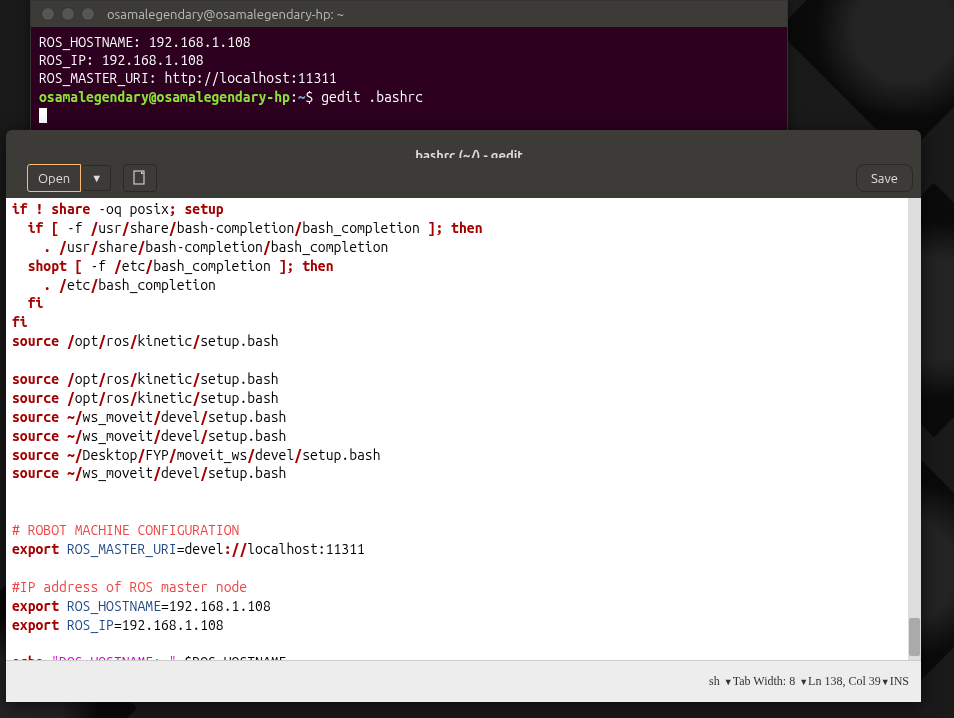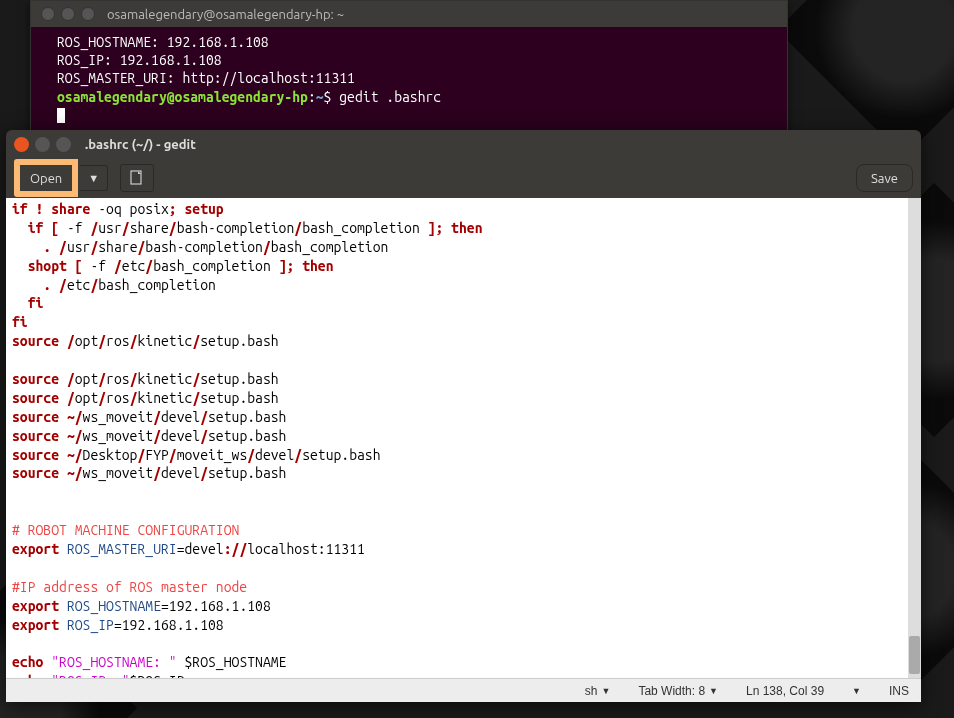--- a/index.html
+++ b/index.html
@@ -8,41 +8,41 @@
 
 .bg { position:absolute; inset:0; background:#1a1a1a; }
 .hex { position:absolute; width:180px; height:180px; background:radial-gradient(circle at 50% 50%, #2a2a2a 40%, #000 70%); transform:rotate(45deg); opacity:.6; }
 .hex.h1{ top:-60px; right:-40px;} .hex.h2{ top:220px; right:-70px;} .hex.h3{ top:480px; right:-40px;} .hex.h4{ bottom:-80px; left:-80px;}
 
 
 .term { position:absolute; left:30px; top:0; width:758px; height:166px; background:#2c001e; border:1px solid #333; box-shadow:0 2px 10px rgba(0,0,0,.5); }
 .term-title { height:26px; background:#3c3b37; display:flex; align-items:center; padding:0 10px; gap:6px; }
 .tbtn { width:14px; height:14px; border-radius:50%; background:#555; border:1px solid #333; }
 .term-title-text { color:#bbb; font-size:13px; margin-left:6px; font-family:Ubuntu,sans-serif; }
-.term-body { padding:6px 26px; font-size:14px; line-height:1.3; }
+.term-body { padding:6px 8px; font-size:14px; line-height:1.3; }
 .term-body .w{ color:#fff; } .term-body .g{ color:#8ae234; font-weight:bold;} .term-body .b{ color:#729fcf; font-weight:bold;} 
 .cursor{ display:inline-block; width:8px; height:15px; background:#fff; vertical-align:text-bottom;}
 
 
 .gedit { position:absolute; left:6px; top:130px; width:915px; height:572px; background:#3c3b37; border-radius:6px 6px 0 0; box-shadow:0 4px 20px rgba(0,0,0,.6); display:flex; flex-direction:column; overflow:hidden;}
-.g-title { height:28px; display:flex; align-items:center; padding:0 8px; gap:6px; }
+.g-title { height:28px; display:flex; align-items:center; padding:0 8px; gap:6px;flex-direction:column; }
 .gbtn{ width:15px;height:15px;border-radius:50%;} .gclose{background:#e95420;} .gmin{background:#555;} .gmax{background:#555;}
 .gtitle-text{ color:#ddd; font-size:13px; margin-left:8px; font-family:Ubuntu,sans-serif; font-weight:bold;}
 .g-tool{ height:40px; background:#3c3b37; display:flex; align-items:center; padding:0 8px; gap:2px; }
-.open-btn{ background:#3c3b37; border:6px solid #fdba74; color:#ddd; padding:6px 10px; border-radius:3px 0 0 3px; font-size:13px; font-family:Ubuntu,sans-serif;}
+.open-btn{ background:#3c3b37; border:1px solid #fdba74; color:#ddd; padding:6px 10px; border-radius:3px 0 0 3px; font-size:13px; font-family:Ubuntu,sans-serif;margin-left:13px;}
 .open-arr{ background:#3c3b37; border:1px solid #2a2926; border-left:none; color:#ddd; padding:6px 8px; border-radius:0 3px 3px 0; font-size:11px;}
 .new-btn{ background:#3c3b37; border:1px solid #2a2926; color:#ddd; padding:5px 8px; border-radius:3px; margin-left:10px;}
 .new-btn svg{display:block;}
 .save-btn{ margin-left:auto; background:#3c3b37; border:1px solid #2a2926; color:#ddd; padding:6px 14px; border-radius:8px; font-size:13px; font-family:Ubuntu,sans-serif;}
 .editor{ flex:1; background:#fff; overflow:hidden; position:relative; font-size:14px; line-height:1.35; }
 .editor-inner{ padding:2px 6px; white-space:pre; }
 .editor .kw{ color:#a40000; font-weight:bold;} .editor .str{ color:#cc00cc;} .editor .var{ color:#204a87;} .editor .cmt{ color:#ef4444;}
 .scrollbar{ position:absolute; right:0; top:0; width:13px; height:100%; background:#ddd;}
 .scroll-thumb{ position:absolute; right:1px; bottom:4px; width:11px; height:38px; background:#aaa; border-radius:2px;}
-.statusbar{ height:24px; background:#ededed; border-top:1px solid #ccc; display:flex; align-items:center; font-size:12px; color:#333; font-family:Liberation Sans, sans-serif; padding:0 12px; gap:28px;}
+.statusbar{ height:42px; background:#ededed; border-top:1px solid #ccc; display:flex; align-items:center; font-size:12px; color:#333; font-family:Liberation Serif, serif; padding:0 12px; }
 .statusbar .spacer{flex:1;}
 .sb-item{display:inline-flex;align-items:center;gap:4px;}
 .caret{font-size:9px;}
 </style>
 </head>
 <body>
 
 <div class="bg">
   <div class="hex h1"></div>
     <div class="hex h2"></div>

